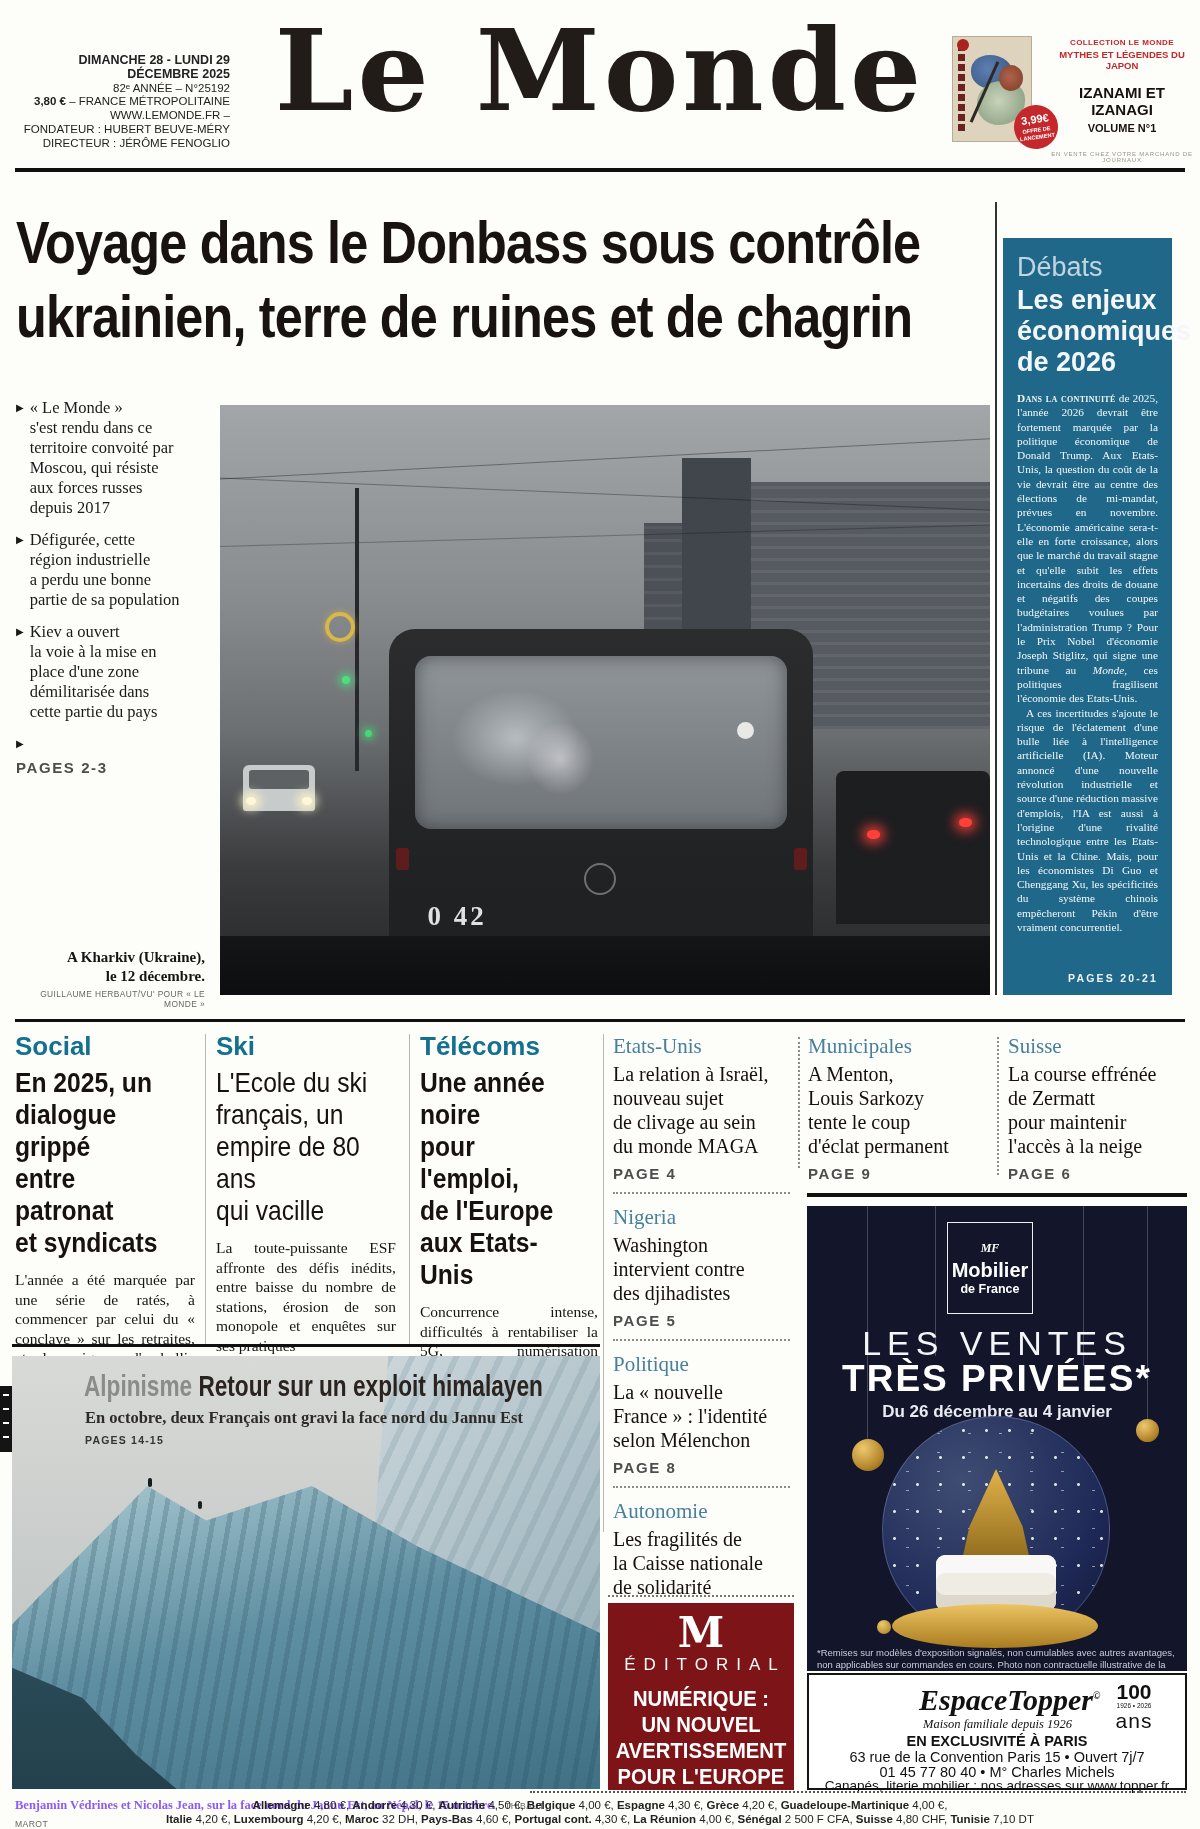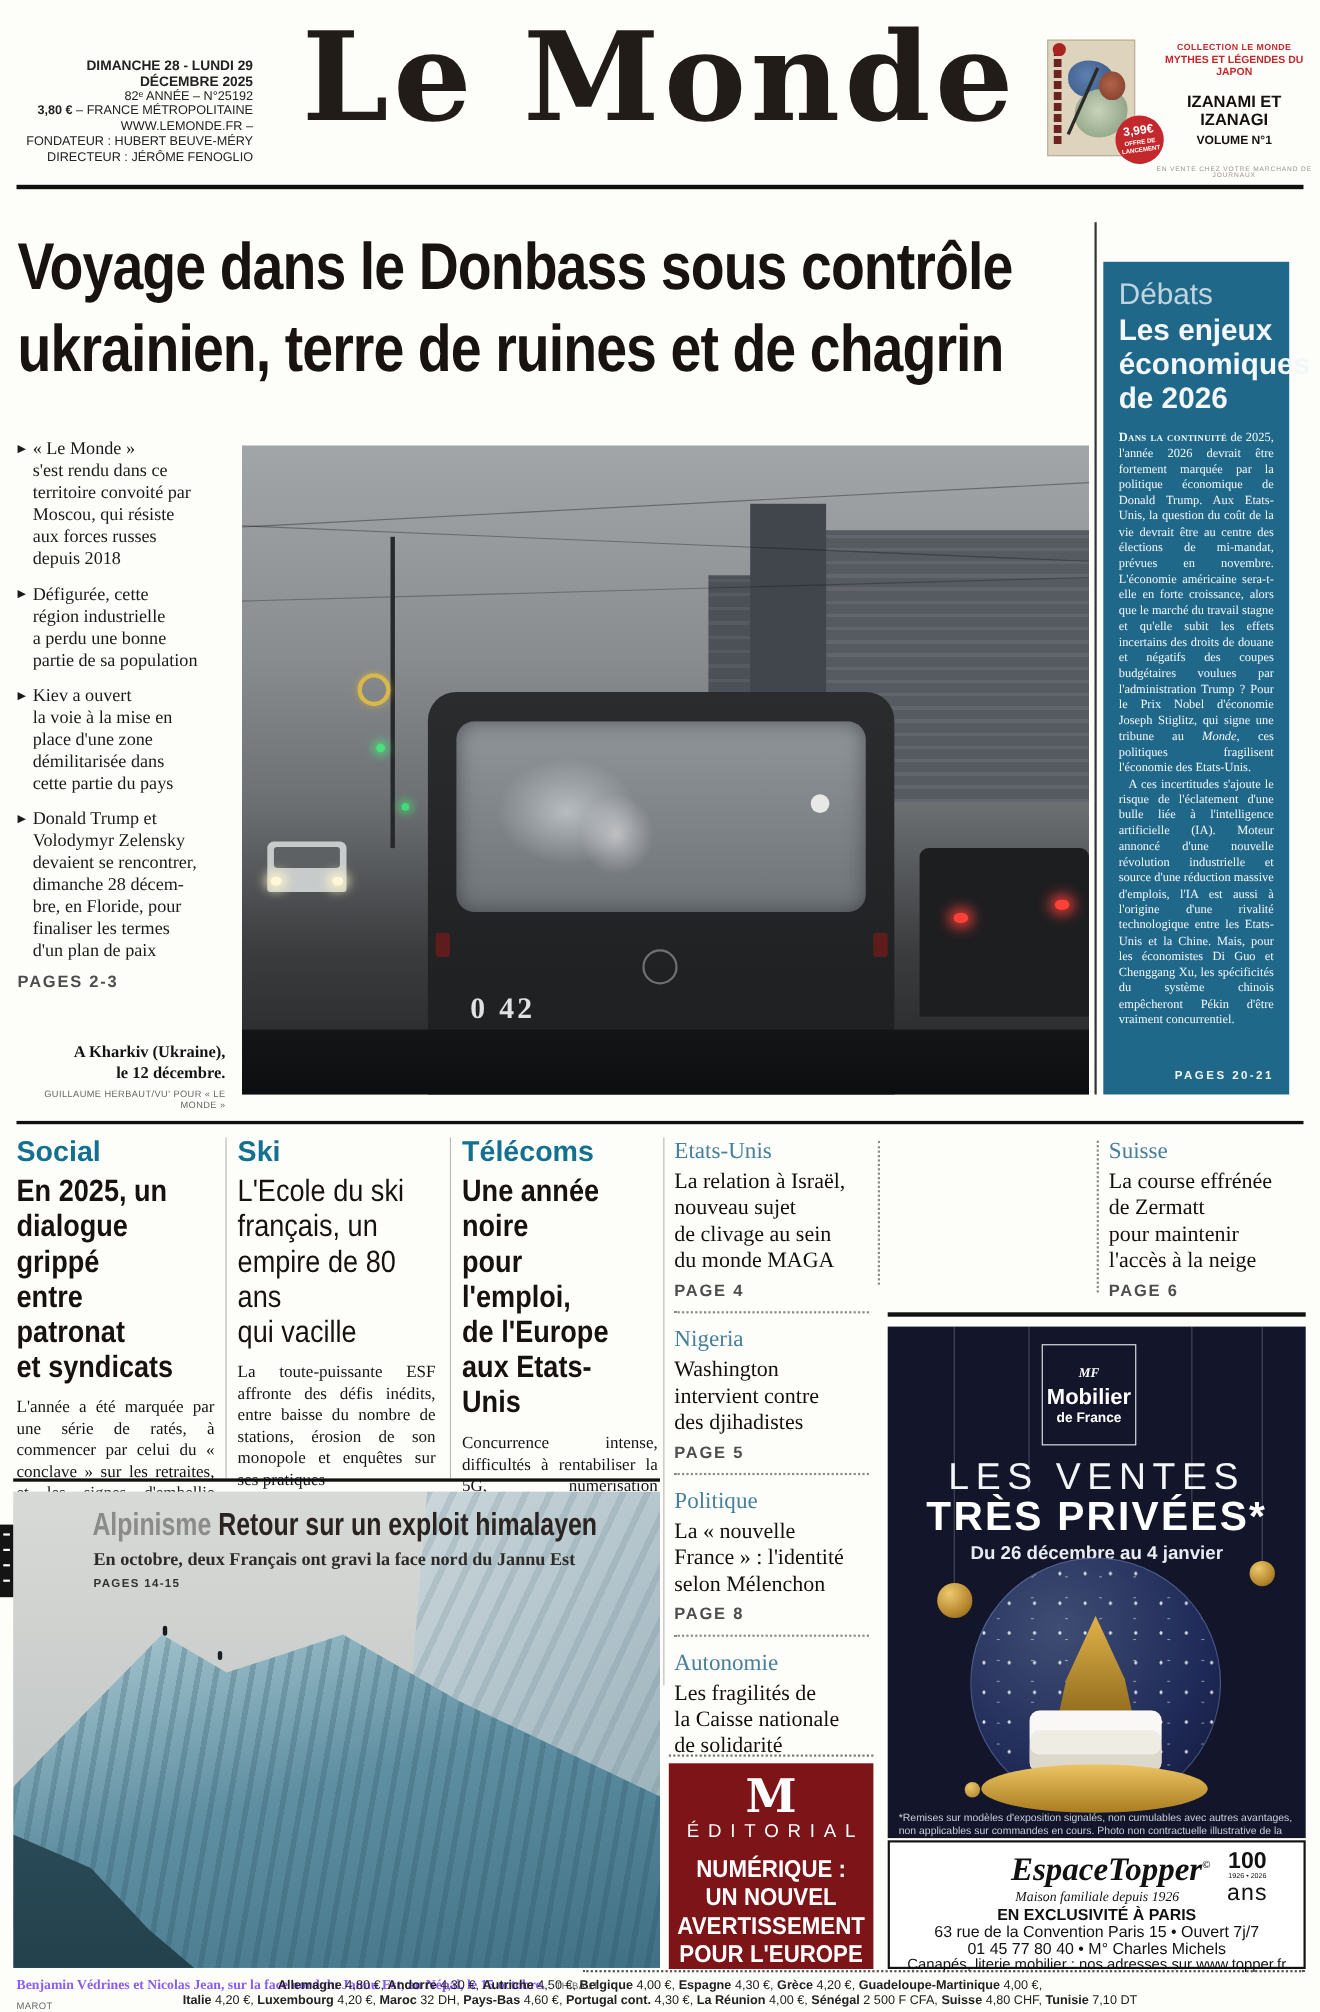--- a/index.html
+++ b/index.html
@@ -123,46 +123,39 @@
 ukrainien, terre de ruines et de chagrin</div>
 
   <div class="abs" style="left:16px;top:398px;width:180px;">
     <div style="display:flex;margin-bottom:12px;">
       <span style="font-size:10px;margin:4px 6px 0 0;">▶</span>
       <span class="serif pre" style="font-size:16.5px;line-height:20px;">« Le Monde »
 s'est rendu dans ce
 territoire convoité par
 Moscou, qui résiste
 aux forces russes
-depuis 2018</span>
+depuis 2017</span>
     </div>
     <div style="display:flex;margin-bottom:12px;">
       <span style="font-size:10px;margin:4px 6px 0 0;">▶</span>
       <span class="serif pre" style="font-size:16.5px;line-height:20px;">Défigurée, cette
 région industrielle
 a perdu une bonne
 partie de sa population</span>
     </div>
     <div style="display:flex;margin-bottom:12px;">
       <span style="font-size:10px;margin:4px 6px 0 0;">▶</span>
       <span class="serif pre" style="font-size:16.5px;line-height:20px;">Kiev a ouvert
 la voie à la mise en
 place d'une zone
 démilitarisée dans
 cette partie du pays</span>
     </div>
     <div style="display:flex;margin-bottom:10px;">
       <span style="font-size:10px;margin:4px 6px 0 0;">▶</span>
-      <span class="serif pre" style="font-size:16.5px;line-height:20px;">Donald Trump et
-Volodymyr Zelensky
-devaient se rencontrer,
-dimanche 28 décem-
-bre, en Floride, pour
-finaliser les termes
-d'un plan de paix</span>
     </div>
     <div class="pagesref">PAGES 2-3</div>
   </div>
 
   <div class="abs ph" style="left:220px;top:405px;width:770px;height:590px;background:linear-gradient(180deg,#a3a6a8 0%,#8a8d90 32%,#6d7073 55%,#3a3c3e 78%,#232426 100%);">
     <div class="abs" style="left:55%;top:20%;width:18%;height:34%;background:#4c5057 repeating-linear-gradient(0deg,rgba(255,255,255,.06) 0 3px,transparent 3px 13px);"></div>
     <div class="abs" style="left:64%;top:13%;width:36%;height:42%;background:#565a61 repeating-linear-gradient(0deg,rgba(255,255,255,.07) 0 3px,transparent 3px 12px);"></div>
     <div class="abs" style="left:60%;top:9%;width:9%;height:46%;background:#41454c;"></div>
     <div class="abs" style="left:-5%;top:9%;width:112%;height:1px;background:rgba(15,15,15,.38);transform:rotate(-3deg);"></div>
     <div class="abs" style="left:-5%;top:15%;width:112%;height:1px;background:rgba(15,15,15,.34);transform:rotate(2.4deg);"></div>
@@ -275,20 +268,28 @@
     <div class="dotsep"></div>
     <div>
       <div class="slabel">Autonomie</div>
       <div class="shead pre">Les fragilités de
 la Caisse nationale
 de solidarité</div>
       <div class="pagesref">PAGE 10</div>
     </div>
   </div>
 
+  <div class="abs scol" style="left:808px;top:1034px;width:178px;">
+    <div class="slabel">Municipales</div>
+    <div class="shead pre">A Menton,
+Louis Sarkozy
+tente le coup
+d'éclat permanent</div>
+    <div class="pagesref">PAGE 9</div>
+  </div>
   <div class="abs scol" style="left:1008px;top:1034px;width:178px;">
     <div class="slabel">Suisse</div>
     <div class="shead pre">La course effrénée
 de Zermatt
 pour maintenir
 l'accès à la neige</div>
     <div class="pagesref">PAGE 6</div>
   </div>
 
   <div class="abs rule" style="left:12px;top:1344px;width:588px;height:3px;"></div>

